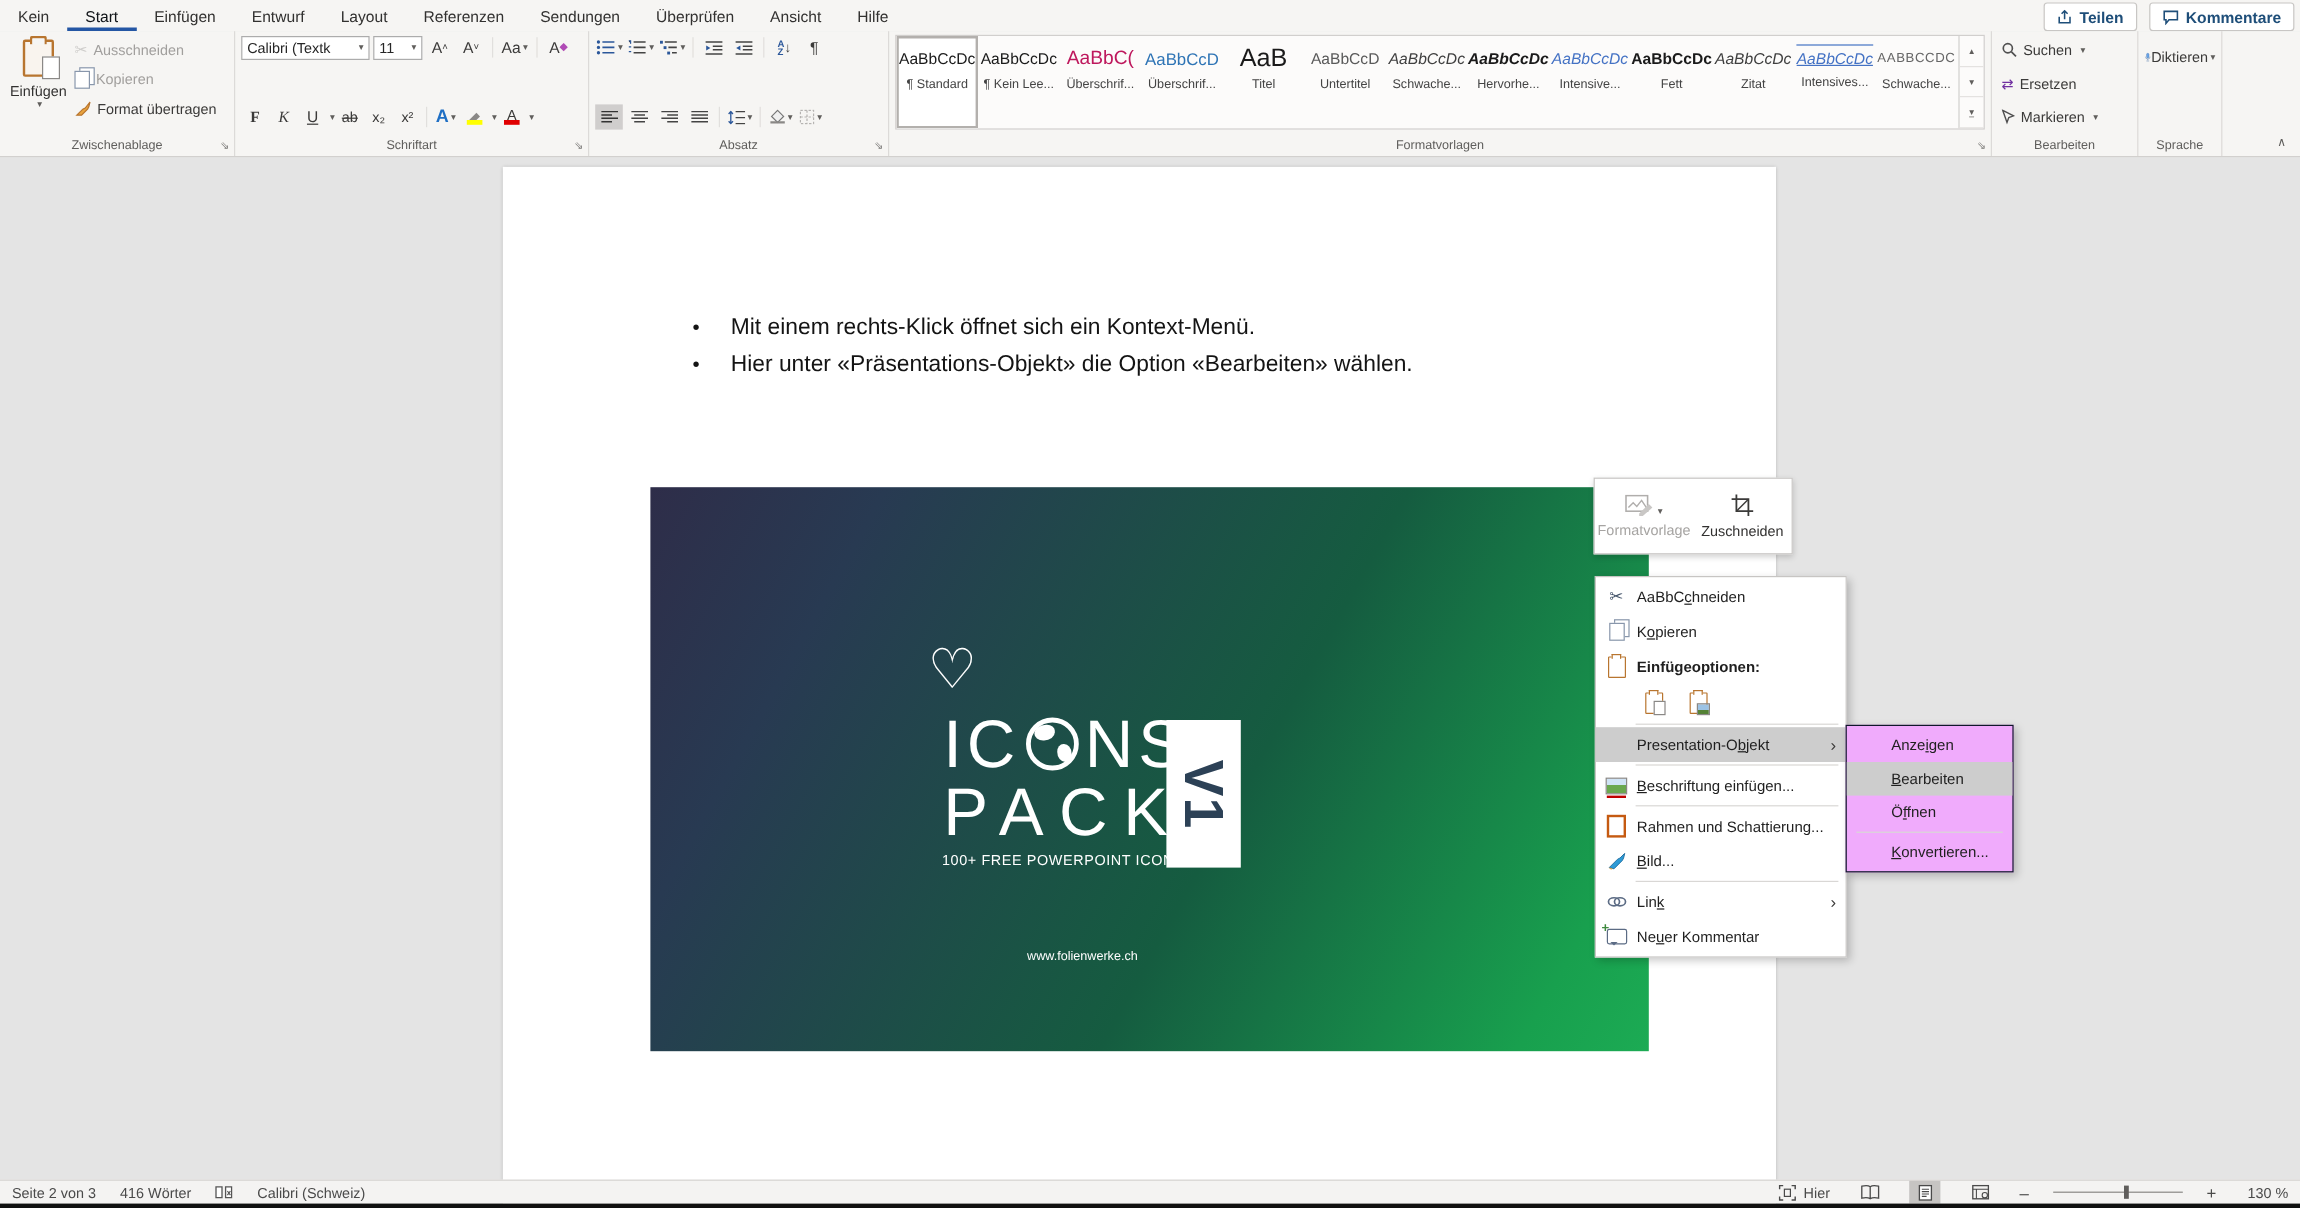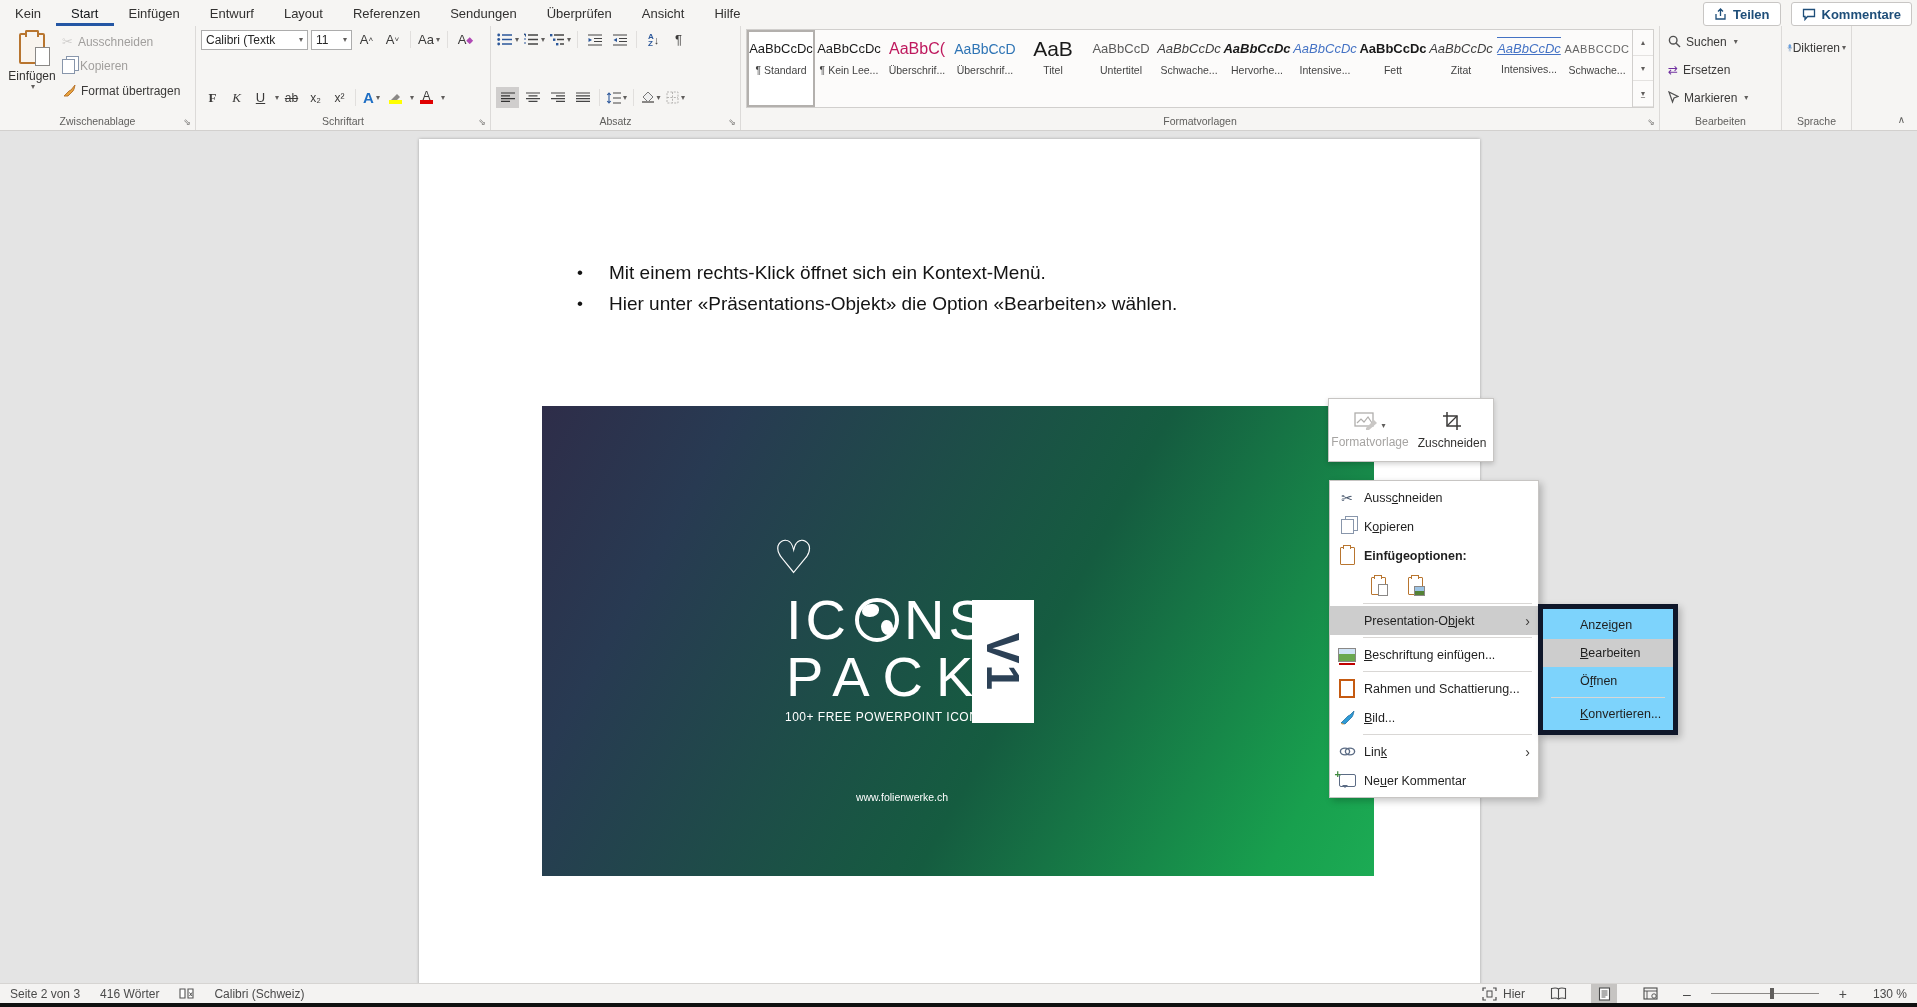--- a/index.html
+++ b/index.html
@@ -86,21 +86,21 @@
   .carrow{margin-left:auto;color:#3b3a39;font-size:14px}
   .csep{height:1px;background:#d9d7d5;margin:2px 6px 2px 33px}
   .pasteopts{height:31px;display:flex;align-items:center;gap:9px;padding-left:34px}
   .pobtn{width:26px;height:26px;display:flex;align-items:center;justify-content:center;border:1px solid transparent}
   .picic{width:16px;height:12px;background:linear-gradient(180deg,#cfe3f5 45%,#6aa84f 45%);border:1px solid #8a8886;position:relative}
   .redbar{position:absolute;left:0;right:0;bottom:-4px;height:2px;background:#c00000}
   .orpage{width:12px;height:15px;border:2px solid #c55a11;background:#fff}
   .bubble{width:15px;height:11px;border:1.5px solid #5b6b84;border-radius:2px;position:relative;background:#fff}
   .bubble::after{content:"";position:absolute;left:2px;bottom:-5px;width:0;height:0;border:3px solid transparent;border-top-color:#5b6b84}
   .plus{position:absolute;left:-5px;top:-7px;color:#3f8a3f;font-size:11px;font-weight:700}
-  .submenu{position:absolute;left:1538px;top:604px;width:140px;background:#7dd3fc;border:5px solid #0f172a;
+  .submenu{position:absolute;left:1538px;top:604px;width:140px;background:#f0abfc;border:1px solid #0f172a;
            box-shadow:3px 3px 7px rgba(0,0,0,.22);padding:2px 0;z-index:7;font-size:12.5px;color:#1f1f1f;box-sizing:border-box}
   .si{height:28px;display:flex;align-items:center;padding-left:37px;white-space:nowrap}
   .si.hl{background:#cdcdcd}
   .ssep{height:1px;background:#d9d7d5;margin:2px 8px}
   
   .status{position:absolute;left:0;right:0;bottom:4px;height:19px;background:#f4f3f2;border-top:1px solid #d6d4d2;
           display:flex;align-items:center;font-size:12px;color:#4a4a4a;padding:0 10px;gap:20px;z-index:3;white-space:nowrap}
   .st-spacer{flex:1}
   .viewbox{width:26px;height:19px;display:flex;align-items:center;justify-content:center}
   .viewbox.active{background:#c6c4c2}
@@ -501,21 +501,21 @@
     </svg>
     <span>Zuschneiden</span>
   </div>
 </div>
 
 <div class="ctx">
   <div class="ci">
     <span class="cic">
         <span style="color:#44546a;font-size:14px">✂</span>
       </span>
-    <span><span>Auss</span><u>c</u><span>hneiden</span></span>
+    <span><span>AaBbC</span><u>c</u><span>hneiden</span></span>
   </div>
   <div class="ci">
     <span class="cic">
         <span class="copyic"></span>
       </span>
     <span><span>K</span><u>o</u><span>pieren</span></span>
   </div>
   <div class="ci">
     <span class="cic">
         <span class="smclip"></span>

